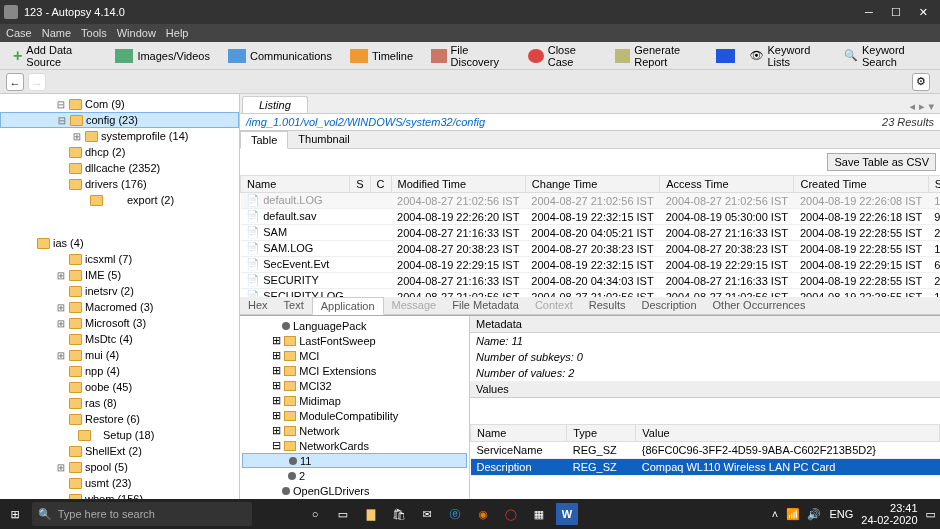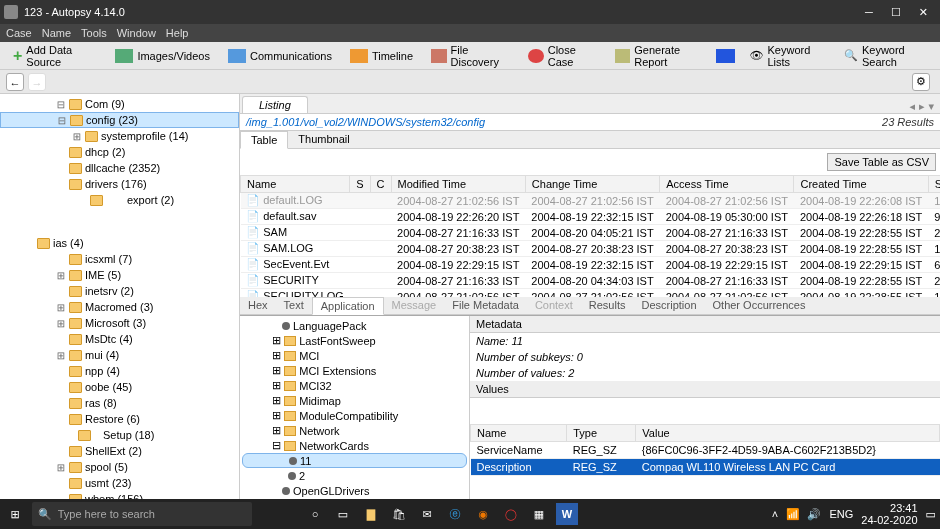--- a/index.html
+++ b/index.html
@@ -413,21 +413,21 @@
             <div class="item" style="padding-left: 30px;">
               <span class="exp">⊞</span>
               <span class="folder"></span>
               <span>Network</span>
             </div>
             <div class="item" style="padding-left: 30px;">
               <span class="exp">⊟</span>
               <span class="folder"></span>
               <span>NetworkCards</span>
             </div>
-            <div class="item sel" style="padding-left: 46px; border-radius: 6px;">
+            <div class="item sel" style="padding-left: 46px;">
               <span class="bullet"></span>
               <span>11</span>
             </div>
             <div class="item" style="padding-left: 46px;">
               <span class="bullet"></span>
               <span>2</span>
             </div>
             <div class="item" style="padding-left: 40px;">
               <span class="bullet"></span>
               <span>OpenGLDrivers</span>

